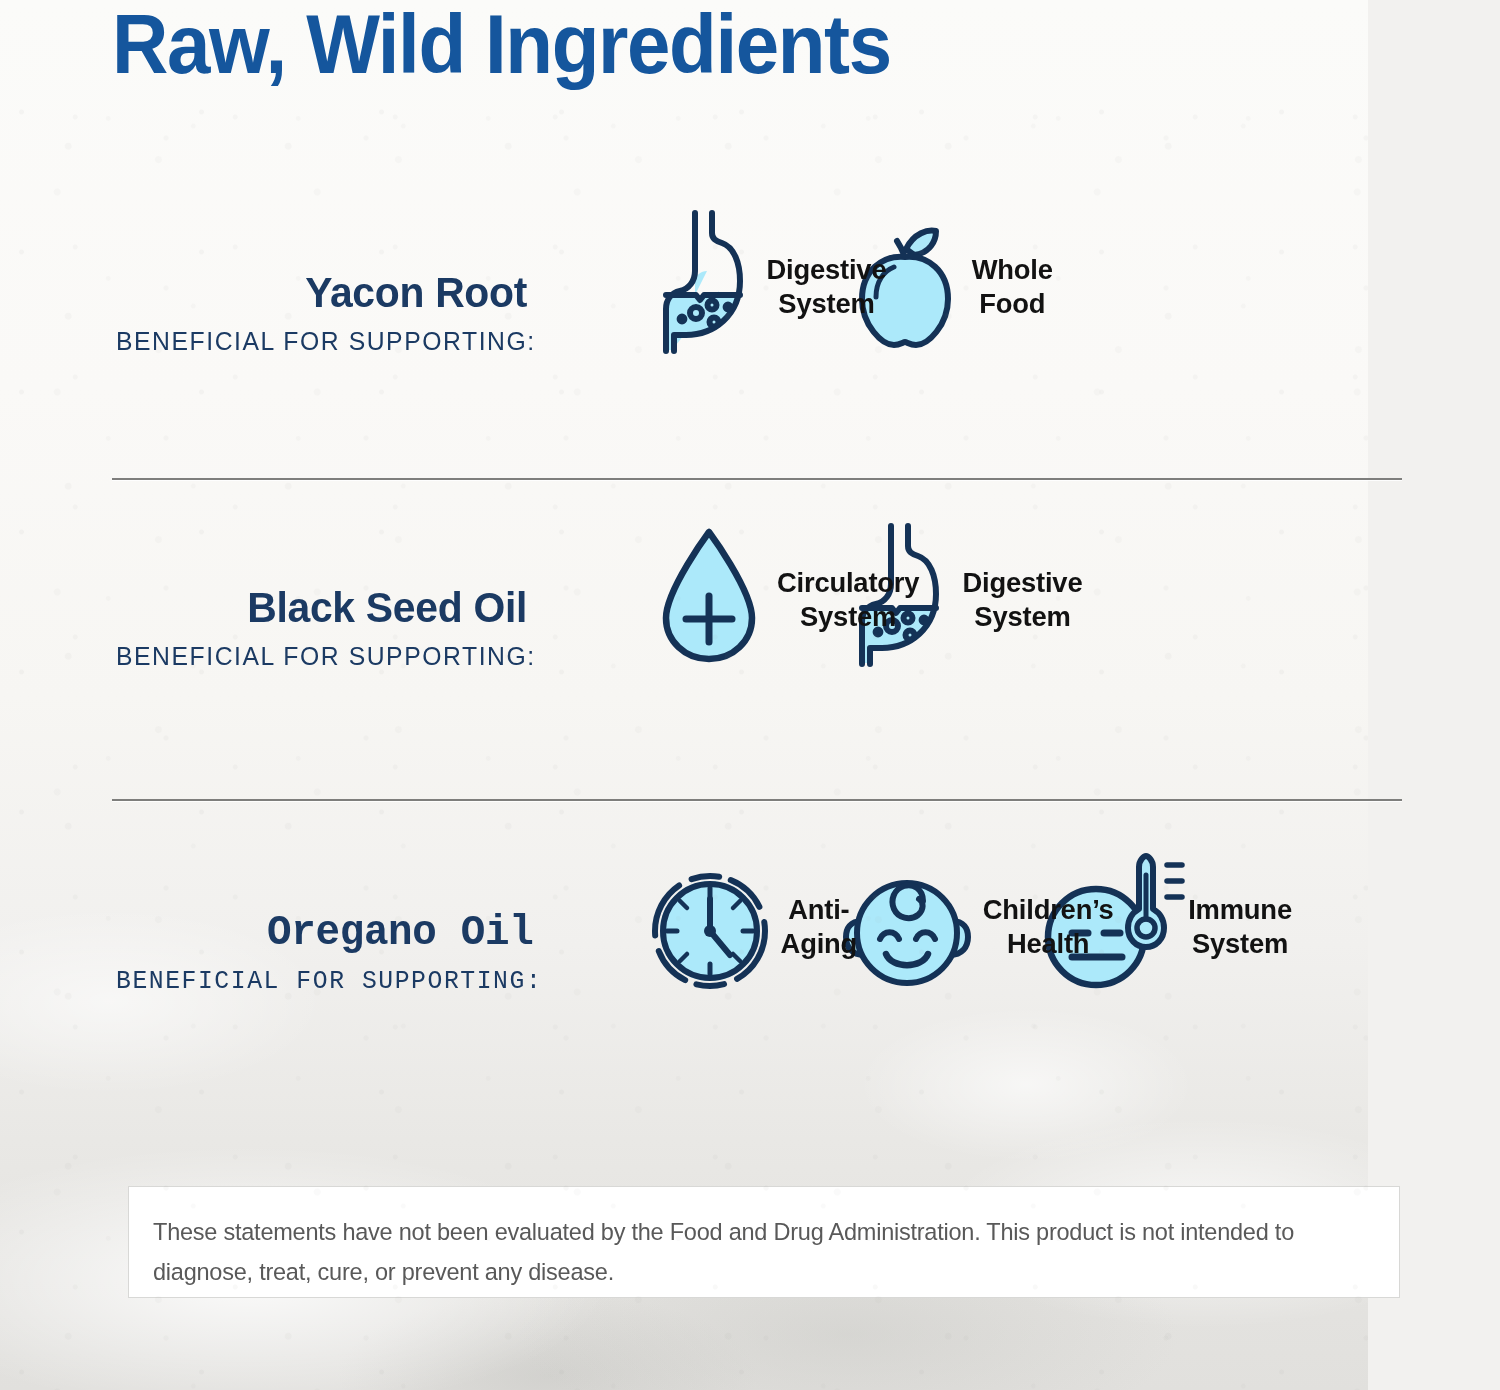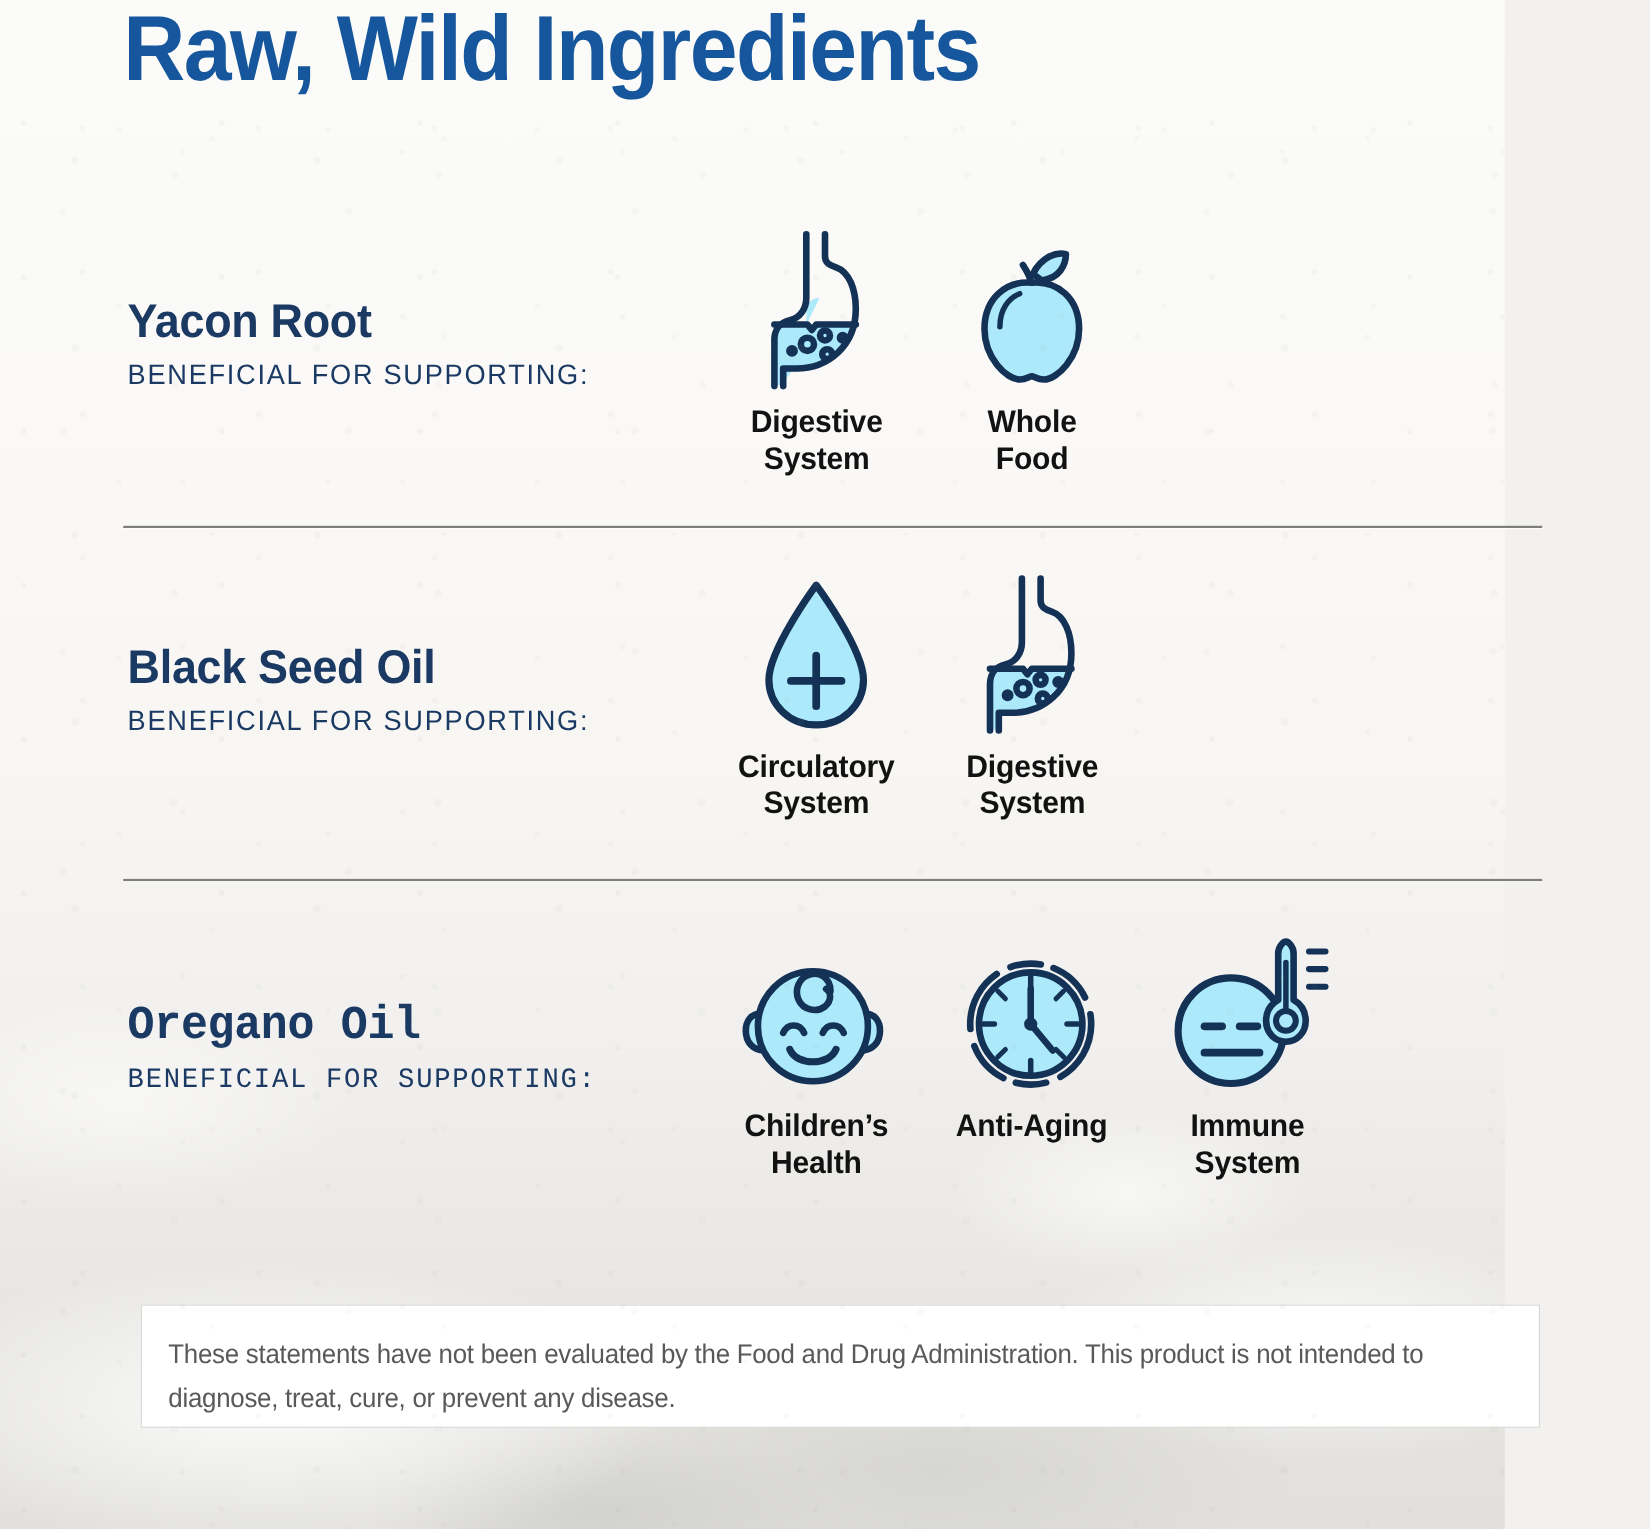--- a/index.html
+++ b/index.html
@@ -72,20 +72,21 @@
   
   .row {
     position: absolute;
     left: 0;
     width: 1500px;
     display: block;
   }
   .row-left {
     position: absolute;
     left: 116px;
+    text-align: right;
   }
   .ing-name {
     font-size: 43px;
     font-weight: bold;
     color: #1b3a63;
     letter-spacing: -0.3px;
     white-space: nowrap;
     transform: scaleX(.95);
     transform-origin: left center;
   }
@@ -101,21 +102,20 @@
   }
 
   .icons {
     position: absolute;
     display: flex;
     gap: 0;
   }
   .icon-cell {
     width: 196px;
     display: flex;
-    flex-direction: column;
     align-items: center;
   }
   .icon-art {
     height: 150px;
     display: flex;
     align-items: flex-end;
     justify-content: center;
   }
   .icon-label {
     margin-top: 13px;
@@ -284,44 +284,20 @@
   <div class="row">
     <div class="row-left" style="top:908px;font-family:Liberation Mono, monospace;">
       <div class="ing-name">Oregano Oil</div>
       <div class="ing-sub">BENEFICIAL FOR SUPPORTING:</div>
     </div>
 
     <div class="icons" style="left:644px; top:845px;">
 
       <div class="icon-cell">
         <div class="icon-art">
-          <svg width="140" height="150" viewBox="0 0 140 150" aria-hidden="true">
-            <g fill="none" stroke="#143256" stroke-width="6" stroke-linecap="round" stroke-linejoin="round">
-
-              <path d="M22 76 C10 76 6 84 6 92 C6 102 12 110 24 110" fill="#ace9fa"></path>
-              <path d="M112 76 C124 76 128 84 128 92 C128 102 122 110 110 110" fill="#ace9fa"></path>
-
-              <circle cx="67" cy="88" r="50" fill="#ace9fa"></circle>
-
-              <path d="M83 56 C83 44 73 38 64 41 C54 44 50 55 54 64
-                       C58 73 70 76 78 70 C84 65 84 57 79 54" stroke-width="6"></path>
-
-              <path d="M40 94 C44 85 55 85 59 94" stroke-width="6"></path>
-              <path d="M76 94 C80 85 91 85 95 94" stroke-width="6"></path>
-
-              <path d="M46 109 C52 124 82 124 88 109" stroke-width="6.5"></path>
-            </g>
-          </svg>
-        </div>
-        <div class="icon-label">Children’s
-Health</div>
-      </div>
-
-      <div class="icon-cell">
-        <div class="icon-art">
           <svg width="135" height="150" viewBox="0 0 135 150" aria-hidden="true">
             <g fill="none" stroke="#143256" stroke-linecap="round" stroke-linejoin="round">
               <circle cx="66" cy="86" r="50" fill="#ace9fa" stroke="none"></circle>
 
               <circle cx="66" cy="86" r="55" stroke-width="6" stroke-dasharray="58 14 28 12 40 16"></circle>
 
               <circle cx="66" cy="86" r="47" stroke-width="6"></circle>
 
               <path d="M66 43 L66 53" stroke-width="5"></path>
               <path d="M66 119 L66 129" stroke-width="5"></path>
@@ -336,20 +312,44 @@
               <path d="M66 86 L86 110" stroke-width="6"></path>
               <circle cx="66" cy="86" r="6" fill="#143256" stroke="none"></circle>
             </g>
           </svg>
         </div>
         <div class="icon-label">Anti-Aging</div>
       </div>
 
       <div class="icon-cell">
         <div class="icon-art">
+          <svg width="140" height="150" viewBox="0 0 140 150" aria-hidden="true">
+            <g fill="none" stroke="#143256" stroke-width="6" stroke-linecap="round" stroke-linejoin="round">
+
+              <path d="M22 76 C10 76 6 84 6 92 C6 102 12 110 24 110" fill="#ace9fa"></path>
+              <path d="M112 76 C124 76 128 84 128 92 C128 102 122 110 110 110" fill="#ace9fa"></path>
+
+              <circle cx="67" cy="88" r="50" fill="#ace9fa"></circle>
+
+              <path d="M83 56 C83 44 73 38 64 41 C54 44 50 55 54 64
+                       C58 73 70 76 78 70 C84 65 84 57 79 54" stroke-width="6"></path>
+
+              <path d="M40 94 C44 85 55 85 59 94" stroke-width="6"></path>
+              <path d="M76 94 C80 85 91 85 95 94" stroke-width="6"></path>
+
+              <path d="M46 109 C52 124 82 124 88 109" stroke-width="6.5"></path>
+            </g>
+          </svg>
+        </div>
+        <div class="icon-label">Children’s
+Health</div>
+      </div>
+
+      <div class="icon-cell">
+        <div class="icon-art">
           <svg width="150" height="150" viewBox="0 0 150 150" aria-hidden="true">
             <g fill="none" stroke="#143256" stroke-linecap="round" stroke-linejoin="round">
 
               <circle cx="60" cy="92" r="48" fill="#ace9fa" stroke-width="6.5"></circle>
 
               <path d="M36 88 L52 88" stroke-width="7"></path>
               <path d="M68 88 L84 88" stroke-width="7"></path>
 
               <path d="M36 112 L86 112" stroke-width="7"></path>
 

